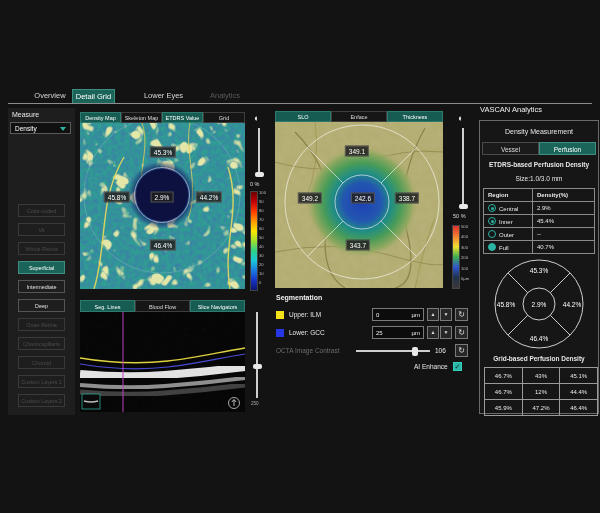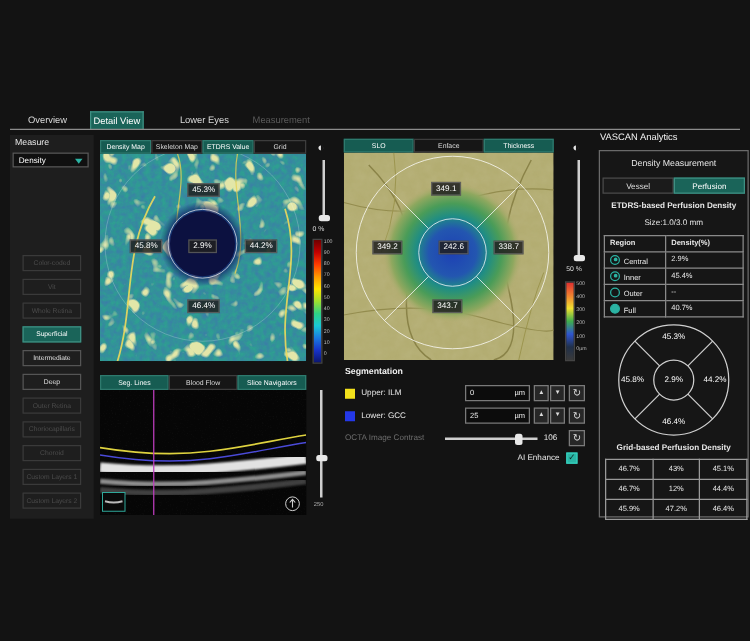--- a/index.html
+++ b/index.html
@@ -79,24 +79,24 @@
   .ric.fill{background:#2bb3a3;}
   .wheel-lab{position:absolute;transform:translate(-50%,-50%);font-size:6.5px;color:#fff;white-space:nowrap;}
   .gtab{position:absolute;border-collapse:collapse;}
   .gtab td{border:1px solid #9a9a9a;font-size:6px;color:#e8e8e8;width:37px;height:13px;text-align:center;}
 </style>
 </head>
 <body>
 
 <div class="screen">
 
-  <div class="navtab" style="left:15px;width:46px;">Overview</div>
-  <div class="navtab sel" style="left:72px;width:41px;">Detail View</div>
+  <div class="navtab" style="left:27px;width:46px;">Overview</div>
+  <div class="navtab sel" style="left:72px;width:41px;">Detail Grid</div>
   <div class="navtab" style="left:140px;width:47px;">Lower Eyes</div>
-  <div class="navtab dim" style="left:201px;width:48px;">Measurement</div>
+  <div class="navtab dim" style="left:201px;width:48px;">Analytics</div>
   <div class="nav-underline"></div>
 
   <div class="sidebar">
     <div class="measure-label">Measure</div>
     <div class="dropdown">
       <span>Density</span>
       <span class="dd-arrow"></span>
     </div>
     <div class="lbtn dis" style="top:96px;">Color-coded</div>
     <div class="lbtn dis" style="top:115px;">Vit</div>

